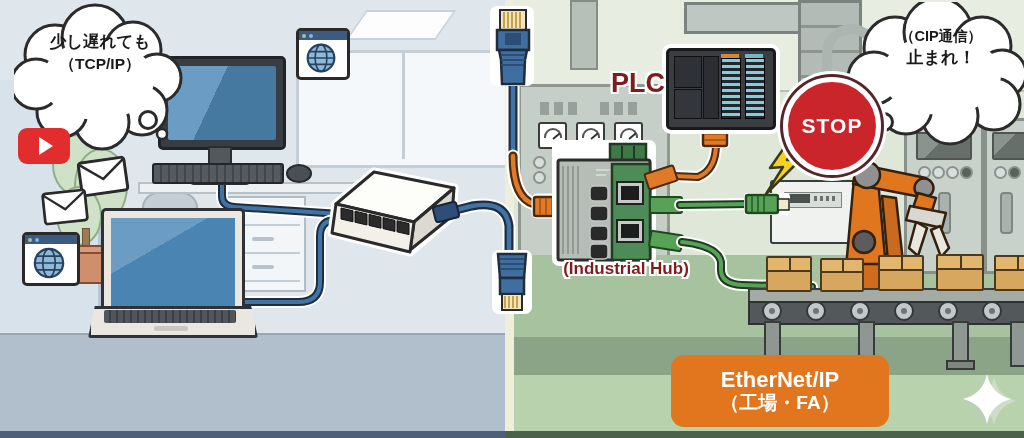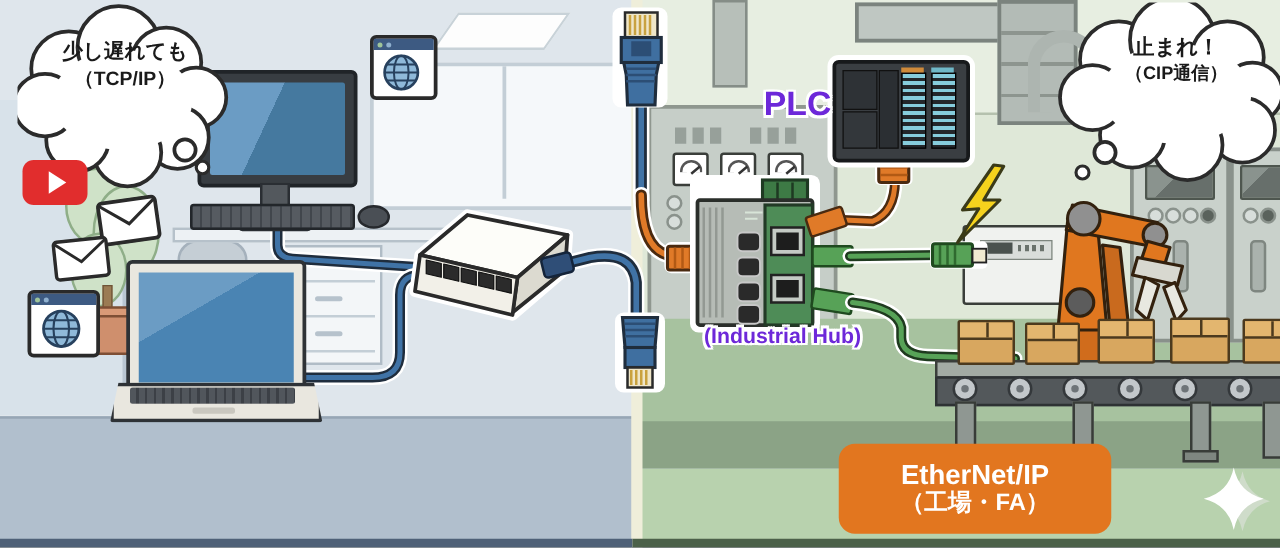--- a/index.html
+++ b/index.html
@@ -101,21 +101,21 @@
   .plc .io{position:absolute;top:7px;width:18px;height:59px;background:#23262a;border:1px solid #000;
            background-image:repeating-linear-gradient(#86ccdc 0 3px,#23262a 3px 6px);}
   .plc .cap{position:absolute;top:3px;height:4px;}
 
   .stop{left:783px;top:77px;width:88px;height:88px;border-radius:50%;background:#c9252b;border:5px solid #fff;
         box-shadow:0 0 0 3px #54262a,0 0 0 6px #fff;display:flex;align-items:center;justify-content:center;}
   .stop span{color:#fff;font-weight:bold;font-size:21px;letter-spacing:1px;}
 
   
   .bubble-txt{color:#1a1a1a;font-weight:bold;text-align:center;line-height:1.38;}
-  .outline-txt{color:#6d28d9;font-weight:bold;text-align:center;
+  .outline-txt{color:#7f1d1d;font-weight:bold;text-align:center;
     text-shadow:-2px -2px 0 #fff,2px -2px 0 #fff,-2px 2px 0 #fff,2px 2px 0 #fff,0 -2px 0 #fff,0 2px 0 #fff,-2px 0 0 #fff,2px 0 0 #fff;}
   .caption{border-radius:13px;display:flex;flex-direction:column;align-items:center;justify-content:center;color:#fff;font-weight:bold;}
   .caption .t1{font-size:27px;line-height:1.15;}
   .caption .t2{font-size:19px;line-height:1.2;}
   .cap-lan{left:131px;top:351px;width:226px;height:73px;background:#3d6a94;}
   .cap-eip{left:671px;top:355px;width:218px;height:72px;background:#e2761f;}
   .cap-eip .t1{font-size:22px;}
 </style>
 </head>
 <body>
@@ -425,24 +425,27 @@
         <circle cx="150" cy="102" r="26"></circle>
         <circle cx="106" cy="114" r="28"></circle>
       <circle cx="62" cy="106" r="26"></circle>
         <circle cx="30" cy="76" r="26"></circle>
     </g>
     <ellipse cx="97" cy="73" rx="60" ry="40" fill="#fff"></ellipse>
     <circle cx="40" cy="120" r="8.5" fill="#fff" stroke="#2b2b2b" stroke-width="3"></circle>
     <circle cx="22" cy="136" r="5.2" fill="#fff" stroke="#2b2b2b" stroke-width="2.5"></circle>
   </svg>
   <div class="abs bubble-txt" style="left:862px;top:26px;width:158px;font-size:15.5px;">
+    <div style="font-size:14.5px;">（CIP通信）</div>
     <div style="font-size:17px;">止まれ！</div>
-    <div style="font-size:14.5px;">（CIP通信）</div>
-  </div>
-
+  </div>
+
+  <div class="abs stop">
+    <span>STOP</span>
+  </div>
 
   <div class="abs outline-txt" style="left:528px;top:258px;width:196px;">
     <div style="font-size:17px;line-height:1.25;">(Industrial Hub)</div>
   </div>
 
   <div class="abs yt">
       <i></i>
     </div>
   <div class="abs" style="left:78px;top:158px;transform:rotate(-8deg);">
     <svg width="50" height="37" viewBox="0 0 50 37">

